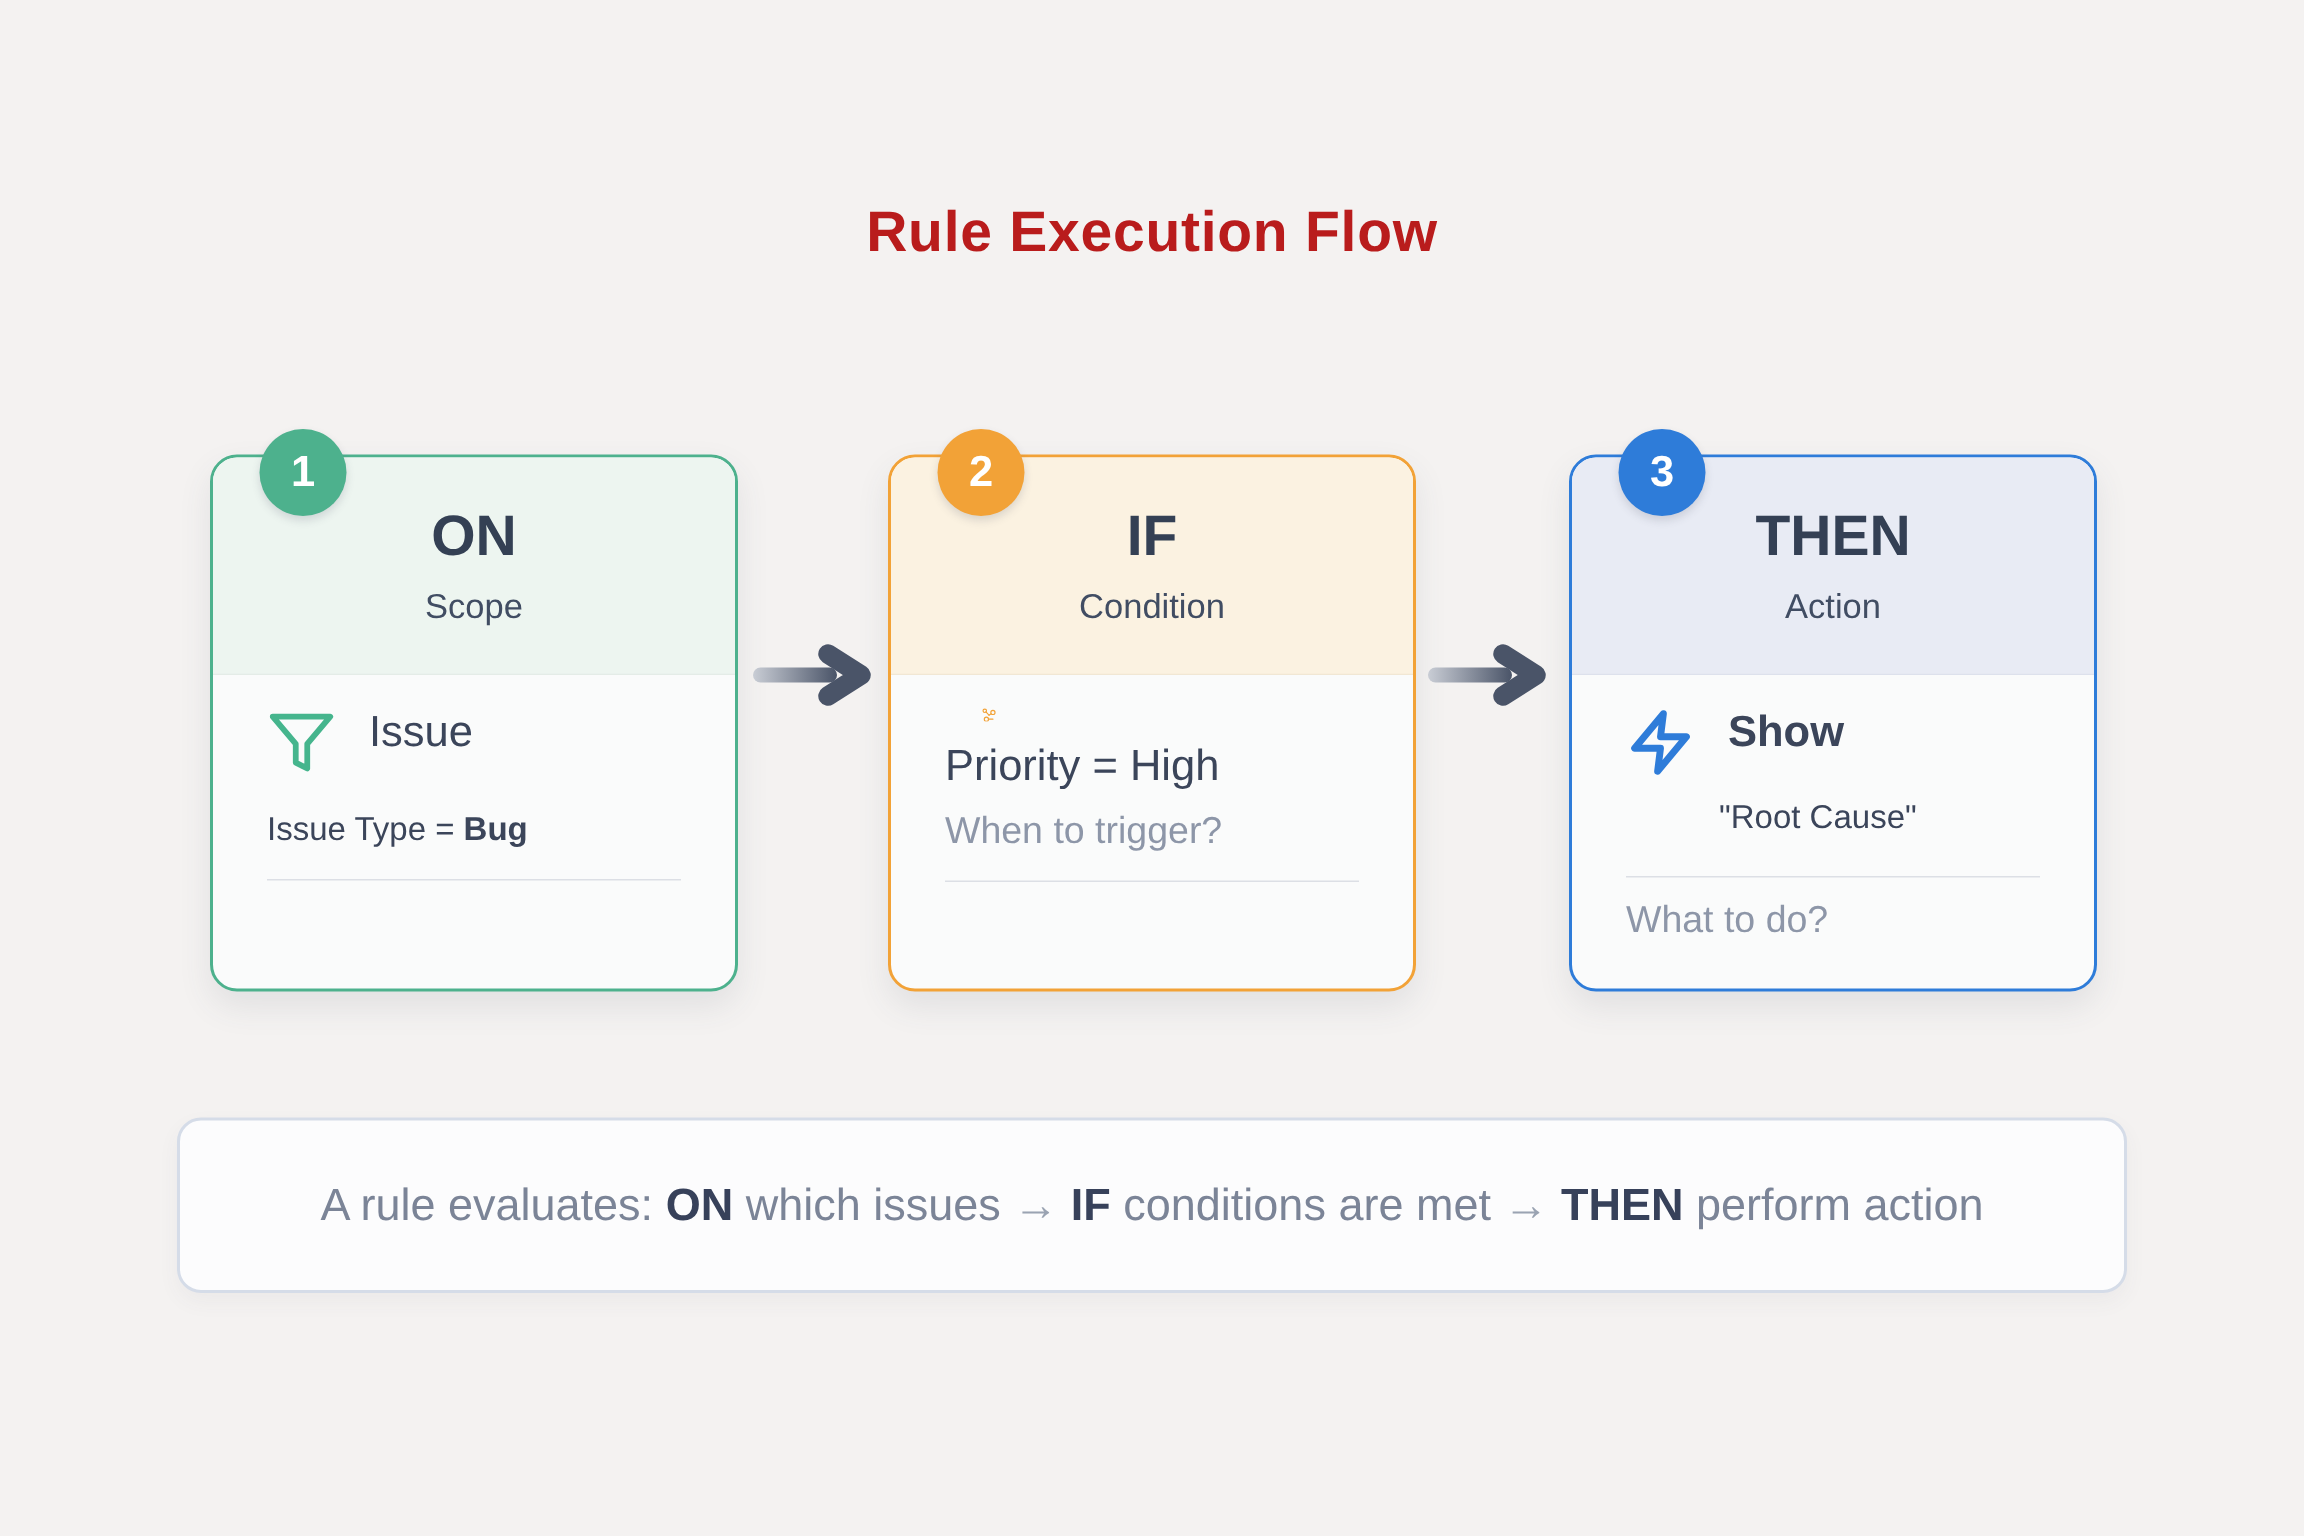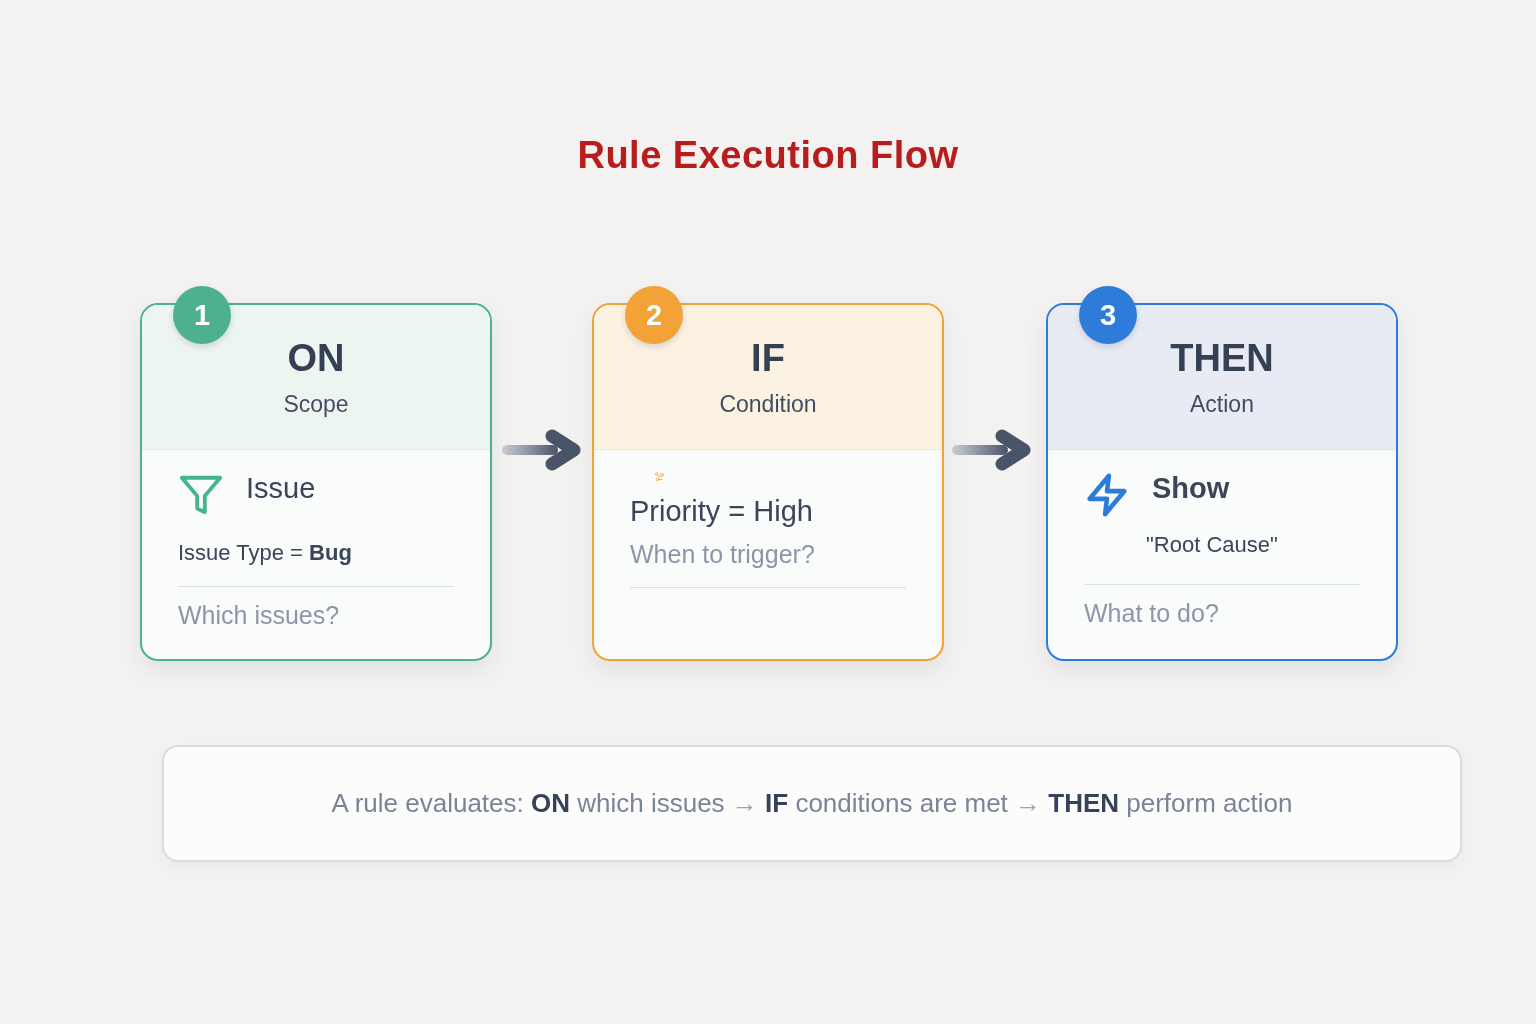--- a/index.html
+++ b/index.html
@@ -70,21 +70,21 @@
   .flow-arrow-1 { left:500px; }
   .flow-arrow-2 { left:950px; }
 
   
   .summary {
     position:absolute; left:118px; top:745px; width:1300px; height:117px;
     box-sizing:border-box; background:#fcfcfd;
     border:2px solid #d5dce8; border-radius:16px;
     box-shadow:0 6px 14px rgba(70,80,100,0.05);
     display:flex; align-items:center; justify-content:center;
-    font-size:26px; color:#7b8497;margin-left:44px;
+    font-size:30px; color:#7b8497;
   }
   .summary span { white-space:pre; }
   .summary .strong { color:#37415a; font-weight:bold; }
   .summary .arrow-glyph { color:#9aa3b2; font-weight:bold; }
 </style>
 </head>
 <body>
 
 <div class="page-title">Rule Execution Flow</div>
 
@@ -98,21 +98,20 @@
     <div class="row1">
       <svg width="46" height="46" viewBox="0 0 24 24" fill="none" stroke="#45b58d" stroke-width="2" stroke-linecap="round" stroke-linejoin="round">
         <polygon points="22 3 2 3 10 12.46 10 19 14 21 14 12.46 22 3"></polygon>
       </svg>
       <span>Issue</span>
     </div>
     <div class="row2">
       <span>Issue Type = </span><span class="bold">Bug</span>
     </div>
     <div class="divider"></div>
-    <div class="hint">Which issues?</div>
   </div>
 </div>
 
 <svg class="flow-arrow flow-arrow-1" width="84" height="44" viewBox="0 0 84 44">
   <defs>
     <linearGradient id="ag1" x1="0" y1="0" x2="1" y2="0">
       <stop offset="0" stop-color="#c9cdd5"></stop>
         <stop offset="1" stop-color="#4a5468"></stop>
     </linearGradient>
   </defs>

